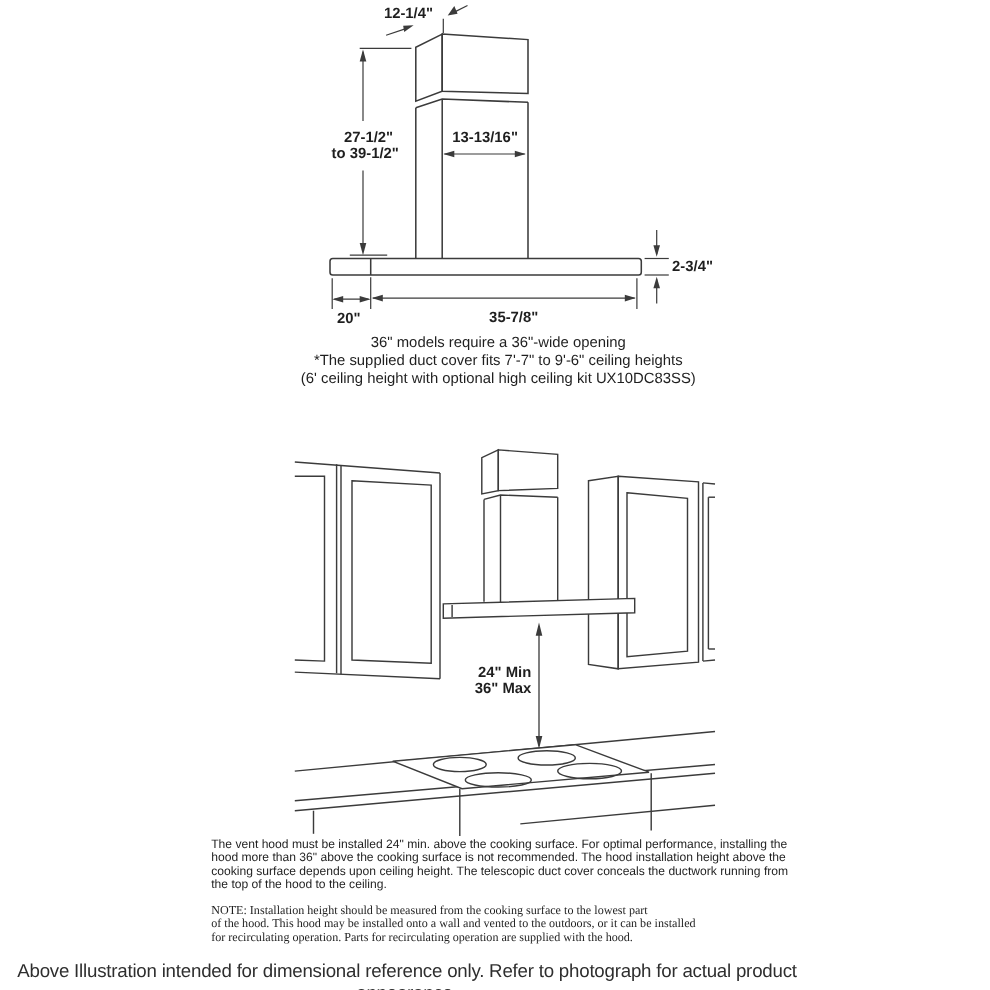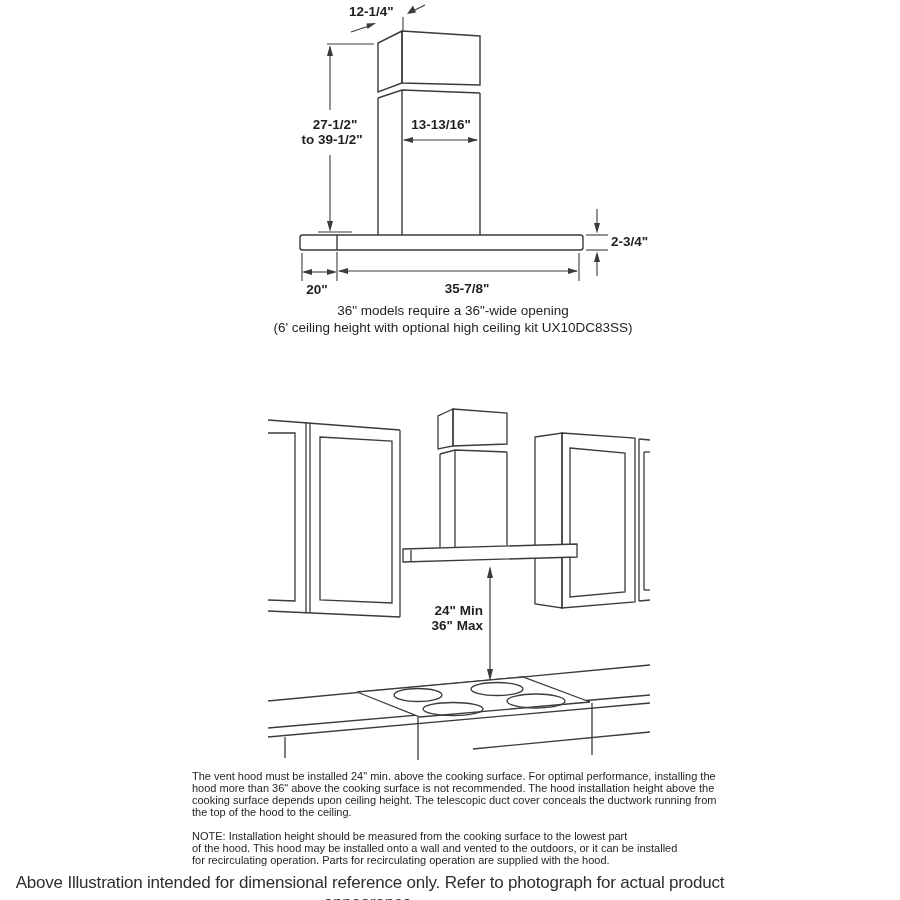--- a/index.html
+++ b/index.html
@@ -3,23 +3,23 @@
 <meta charset="utf-8">
 <style>
   html,body{margin:0;padding:0;background:#fff;}
   #page{position:relative;width:900px;height:900px;background:#ffffff;overflow:hidden;
         font-family:"Liberation Sans", sans-serif;color:#1f1f1f;}
   svg{position:absolute;left:0;top:0;}
   svg text{font-family:"Liberation Sans", sans-serif;font-weight:bold;font-size:13.5px;fill:#1f1f1f;stroke:none;}
   .caption{position:absolute;left:153px;top:303px;width:600px;text-align:center;
            font-size:13.5px;line-height:16.5px;color:#1f1f1f;}
   .para{position:absolute;left:192px;width:540px;font-size:11px;line-height:11.9px;
-        color:#1f1f1f;white-space:pre-line;margin-top:8px;}
+        color:#1f1f1f;white-space:pre-line;}
   #para-main{top:763px;}
-  #para-note{top:823px;}
+  #para-note{top:823px;font-family:Liberation Serif, serif;}
   .footer{position:absolute;left:0;top:873px;width:740px;text-align:center;
           font-size:17px;letter-spacing:-0.2px;color:#2e2e2e;}
 </style>
 </head>
 <body>
 
 <div id="page">
 
   <svg width="900" height="900" viewBox="0 0 900 900">
 
@@ -149,20 +149,21 @@
       <polygon points="490,566 487,578 493,578"></polygon>
       <polygon points="490,681 487,669 493,669"></polygon>
     </g>
 
     <text x="483" y="615" text-anchor="end">24" Min</text>
     <text x="483" y="630" text-anchor="end">36" Max</text>
   </svg>
 
   <div class="caption">
     <div>36" models require a 36"-wide opening</div>
+    <div>*The supplied duct cover fits 7'-7" to 9'-6" ceiling heights</div>
     <div>(6' ceiling height with optional high ceiling kit UX10DC83SS)</div>
   </div>
 
   <div class="para" id="para-main">The vent hood must be installed 24" min. above the cooking surface. For optimal performance, installing the
 hood more than 36" above the cooking surface is not recommended. The hood installation height above the
 cooking surface depends upon ceiling height. The telescopic duct cover conceals the ductwork running from
 the top of the hood to the ceiling.</div>
   <div class="para" id="para-note">NOTE: Installation height should be measured from the cooking surface to the lowest part
 of the hood. This hood may be installed onto a wall and vented to the outdoors, or it can be installed
 for recirculating operation. Parts for recirculating operation are supplied with the hood.</div>

